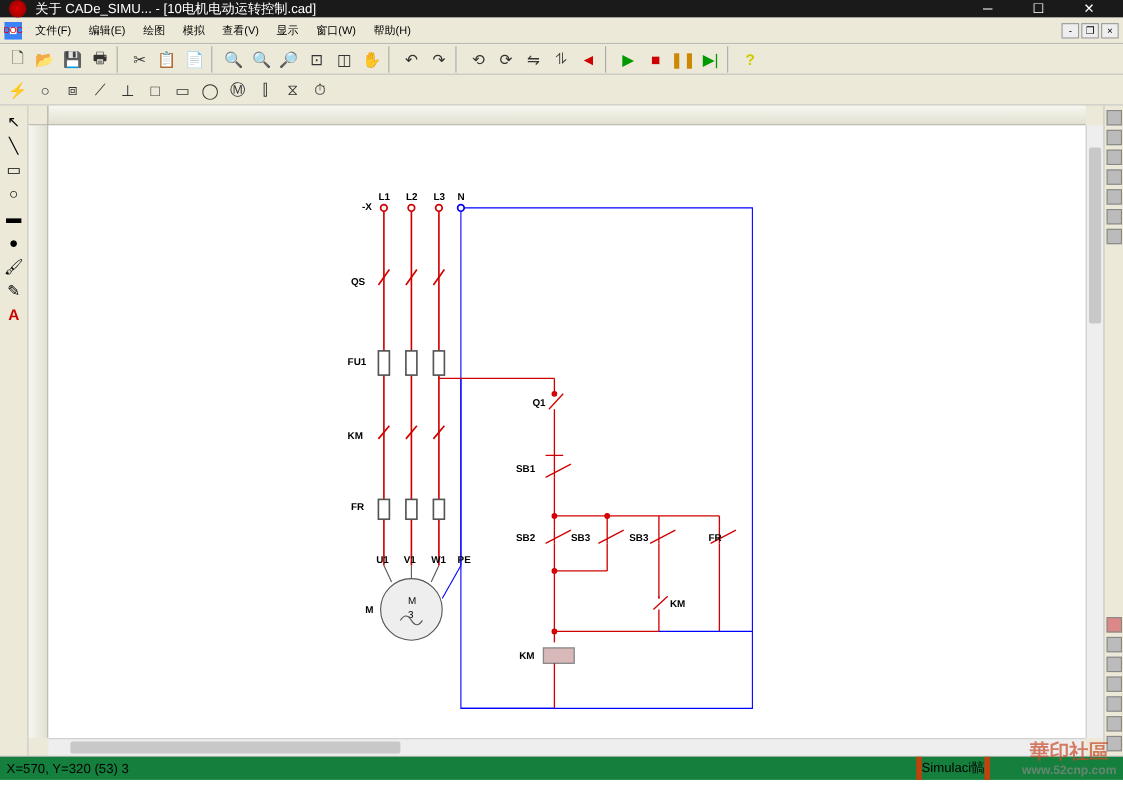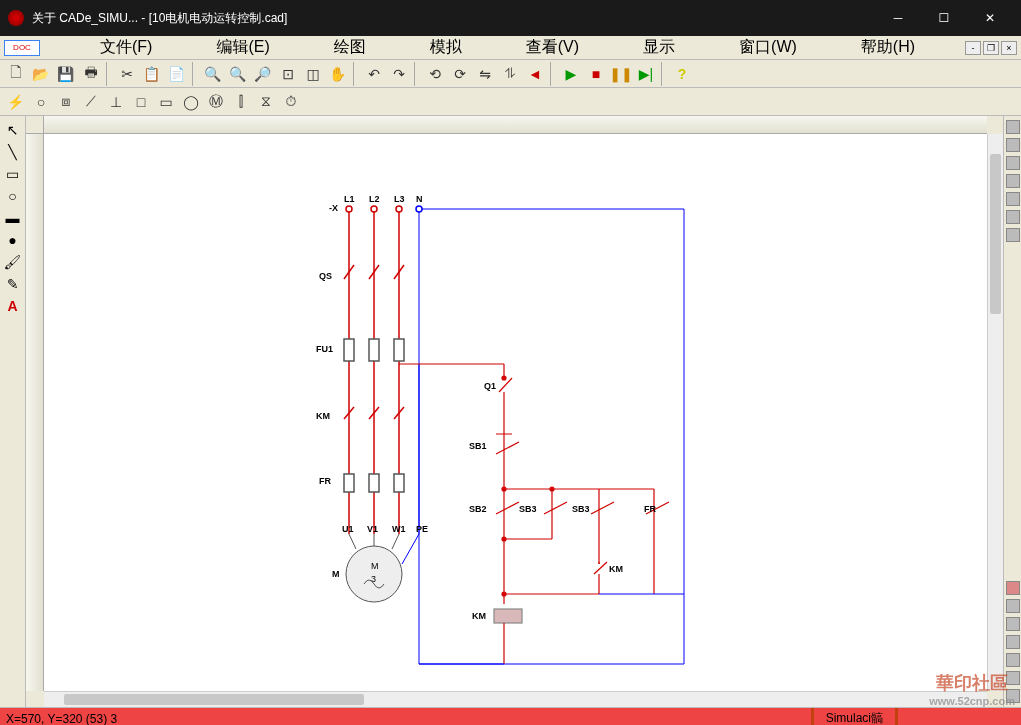--- a/index.html
+++ b/index.html
@@ -1,23 +1,23 @@
 <!DOCTYPE html>
 <html><head>
 <meta charset="utf-8">
 <style>
 * { box-sizing: border-box; margin: 0; padding: 0; font-family: "Microsoft YaHei", Tahoma, sans-serif; }
 body { width: 1021px; height: 725px; background: #fff; font-size: 12px; overflow: hidden; }
-.titlebar { height: 36px; background: #1a1a1a; color: #fff; display: flex; align-items: center; padding: 0 8px; }
+.titlebar { height: 16px; background: #1a1a1a; color: #fff; display: flex; align-items: center; padding: 0 8px; }
 .titlebar .icon { width: 16px; height: 16px; margin-right: 8px; background: radial-gradient(#d00,#800); border-radius: 50%; }
 .titlebar .title { flex: 1; font-size: 12px; }
 .win-btns { display: flex; gap: 0; }
 .win-btn { width: 46px; height: 32px; display: flex; align-items: center; justify-content: center; color: #fff; }
 .menubar { height: 24px; background: #ece9d8; border-bottom: 1px solid #bbb; display: flex; align-items: center; padding: 0 4px; }
-.menu-item { padding: 2px 8px; font-size: 16px; margin-left: 48px; }
+.menu-item { padding: 2px 8px; font-size: 10px; }
 .mdi-btns { margin-left: auto; display: flex; gap: 2px; }
 .mdi-btn { width: 16px; height: 14px; border: 1px solid #999; background: #eee; font-size: 9px; display: flex; align-items: center; justify-content: center; }
 .toolbar { height: 28px; background: #ece9d8; border-bottom: 1px solid #bbb; display: flex; align-items: center; padding: 0 4px; gap: 1px; }
 .tbtn { width: 24px; height: 24px; display: flex; align-items: center; justify-content: center; font-size: 14px; color: #333; border: 1px solid transparent; }
 .tsep { width: 6px; height: 24px; border-left: 1px solid #aaa; margin: 0 2px; }
 .workspace { display: flex; height: calc(100% - 32px - 24px - 28px - 28px - 22px); }
 .leftbar { width: 26px; background: #ece9d8; border-right: 1px solid #bbb; display: flex; flex-direction: column; padding: 4px 0; gap: 2px; align-items: center; }
 .ltool { width: 20px; height: 20px; display: flex; align-items: center; justify-content: center; font-size: 14px; }
 .canvas-wrap { flex: 1; position: relative; background: #ece9d8; overflow: hidden; }
 .ruler-h { height: 18px; background: linear-gradient(#f7f7f0,#e2e0d0); border-bottom:1px solid #aaa; margin-left: 18px; margin-right: 16px;}
@@ -25,43 +25,43 @@
 .ruler-corner{position:absolute;left:0;top:0;width:18px;height:18px;background:#ece9d8;border-right:1px solid #aaa;border-bottom:1px solid #aaa;}
 .canvas { position: absolute; left: 18px; top: 18px; right: 16px; bottom: 16px; background: #fff; overflow: hidden; }
 .dotgrid { position: absolute; inset: 0; background-image: radial-gradient(#bbb 0.5px, transparent 0.5px); background-size: 12px 12px; }
 .scroll-v { position: absolute; right: 0; top: 18px; bottom: 16px; width: 16px; background: #eee; border-left: 1px solid #ccc; }
 .scroll-h { position: absolute; left: 18px; right: 16px; bottom: 0; height: 16px; background: #eee; border-top: 1px solid #ccc; }
 .scroll-thumb-v { position:absolute; left:2px; right:2px; top:20px; height:160px; background:#c8c8c8; border-radius:2px;}
 .scroll-thumb-h { position:absolute; top:2px; bottom:2px; left:20px; width:300px; background:#c8c8c8; border-radius:2px;}
 .rightbar { width: 18px; background: #ece9d8; border-left: 1px solid #bbb; display: flex; flex-direction: column; padding: 4px 0; gap: 4px; align-items: center; }
 .rbtn { width: 14px; height: 14px; background: #bbb; border: 1px solid #888; }
 .rbtn.accent { background: #d88; }
-.statusbar { height: 22px; background: #ef4444; border-top: 1px solid #bbb; display: flex; align-items: center; padding: 0 6px; font-size: 12px; }
+.statusbar { height: 22px; background: #15803d; border-top: 1px solid #bbb; display: flex; align-items: center; padding: 0 6px; font-size: 12px; }
 .statusbar .coord { flex: 0 0 auto; }
 .statusbar .spacer { flex: 1; }
-.statusbar .pane { border-left: 3px solid #c2410c; padding: 0 12px; height: 100%; display: flex; align-items: center; }
+.statusbar .pane { border-left: 5px solid #c2410c; padding: 0 0; height: 100%; display: flex; align-items: center; }
 .watermark { position: absolute; right: 6px; bottom: 18px; font-size: 18px; font-weight: bold; color: #c84a2a; opacity: 0.7; font-family: "SimHei"; text-align: center; }
 .watermark small{display:block;font-size:11px;color:#888;}
 svg text { font-family: Arial; }
 </style>
 </head>
 <body>
 
 <div class="titlebar">
   <div class="icon"></div>
   <div class="title">关于 CADe_SIMU... - [10电机电动运转控制.cad]</div>
   <div class="win-btns">
     <div class="win-btn">─</div>
     <div class="win-btn">☐</div>
     <div class="win-btn close">✕</div>
   </div>
 </div>
 
 <div class="menubar">
-  <div style="width:36px;height:16px;background:#fff;border:1px solid #3b82f6;font-size:8px;color:#d00;display:flex;align-items:center;justify-content:center;margin-right:4px;">DOC</div>
+  <div style="width:16px;height:16px;background:#fff;border:5px solid #3b82f6;font-size:8px;color:#d00;display:flex;align-items:center;justify-content:center;margin-right:4px;">DOC</div>
   <div class="menu-item">文件(F)</div>
   <div class="menu-item">编辑(E)</div>
   <div class="menu-item">绘图</div>
   <div class="menu-item">模拟</div>
   <div class="menu-item">查看(V)</div>
   <div class="menu-item">显示</div>
   <div class="menu-item">窗口(W)</div>
   <div class="menu-item">帮助(H)</div>
   <div class="mdi-btns">
     <div class="mdi-btn">-</div>

